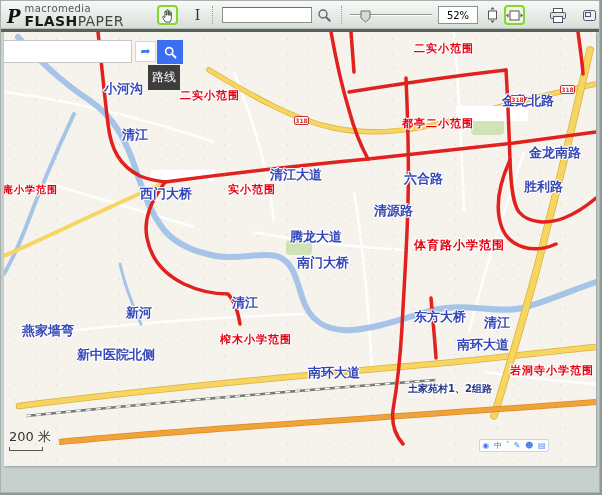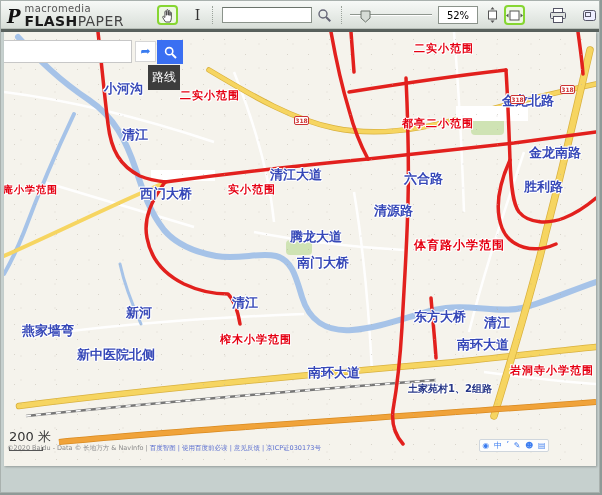--- a/index.html
+++ b/index.html
@@ -233,23 +233,20 @@
         <circle cx="5.2" cy="5.2" r="3.6" fill="none" stroke="#fff" stroke-width="1.6"></circle>
         <line x1="8" y1="8" x2="12" y2="12" stroke="#fff" stroke-width="2"></line>
       </svg>
     </div>
     <div class="mtooltip">路线</div>
 
     <div class="scalebar">
       <span>200 米</span>
       <div class="bar"></div>
     </div>
-    <div class="copyright">
-      <span>©2020 Baidu - Data © 长地万方 &amp; NavInfo |</span><span class="links"> 百度智图 | 使用百度前必读 | 意见反馈 | 京ICP证030173号</span>
-    </div>
     <div class="ime" id="ime">
         <span>◉</span>
         <span>中</span>
         <span>’</span>
         <span>✎</span>
         <span>☻</span>
         <span>▤</span>
       </div>
   </div>
 </div>

